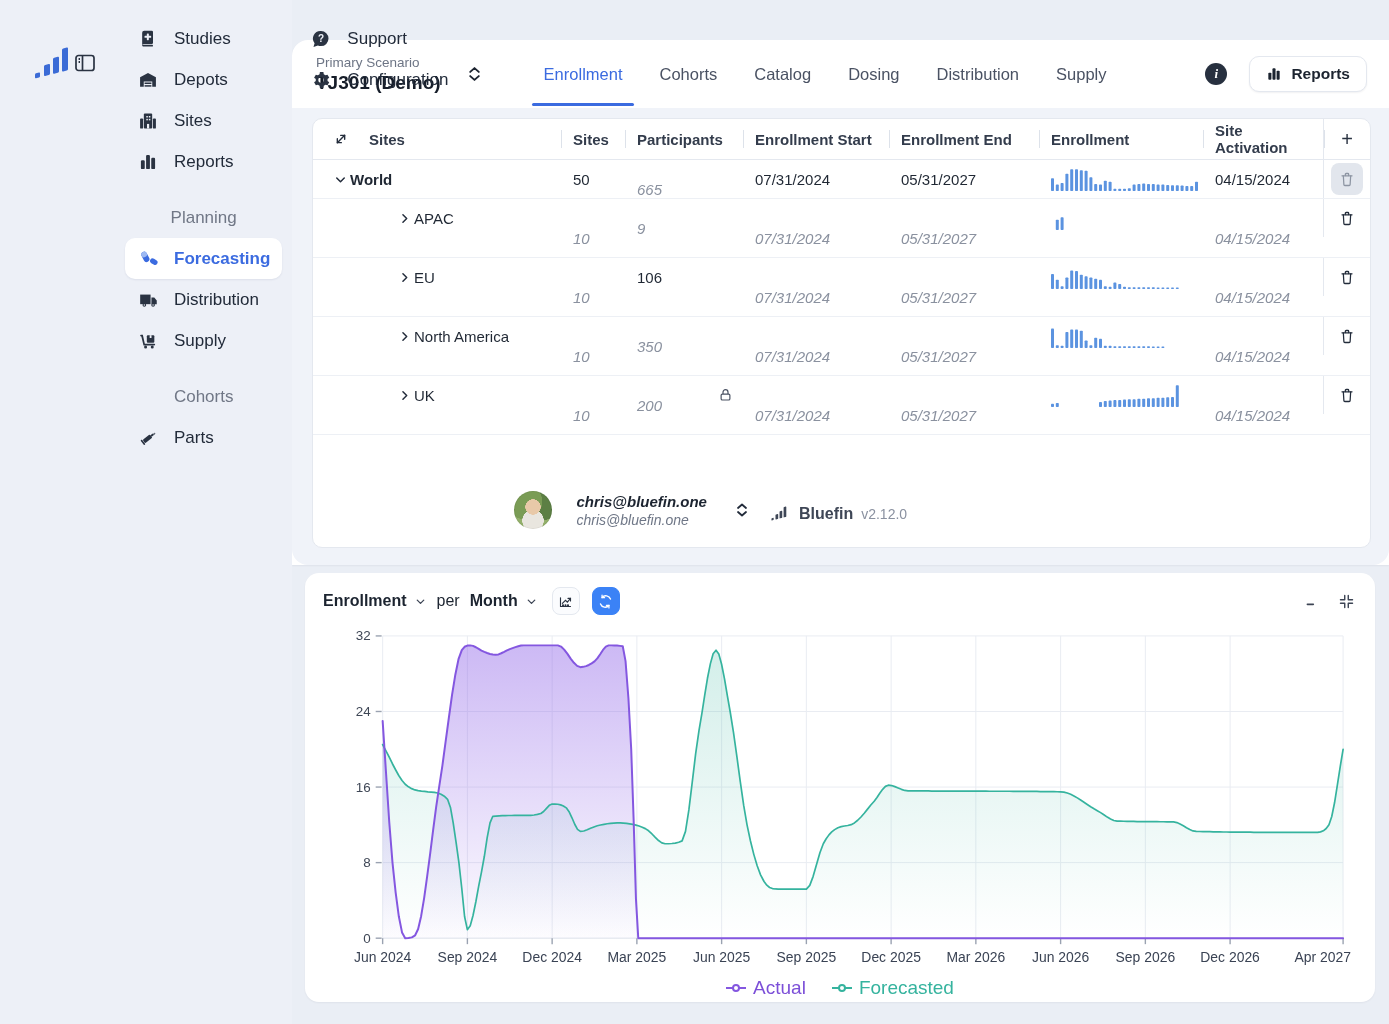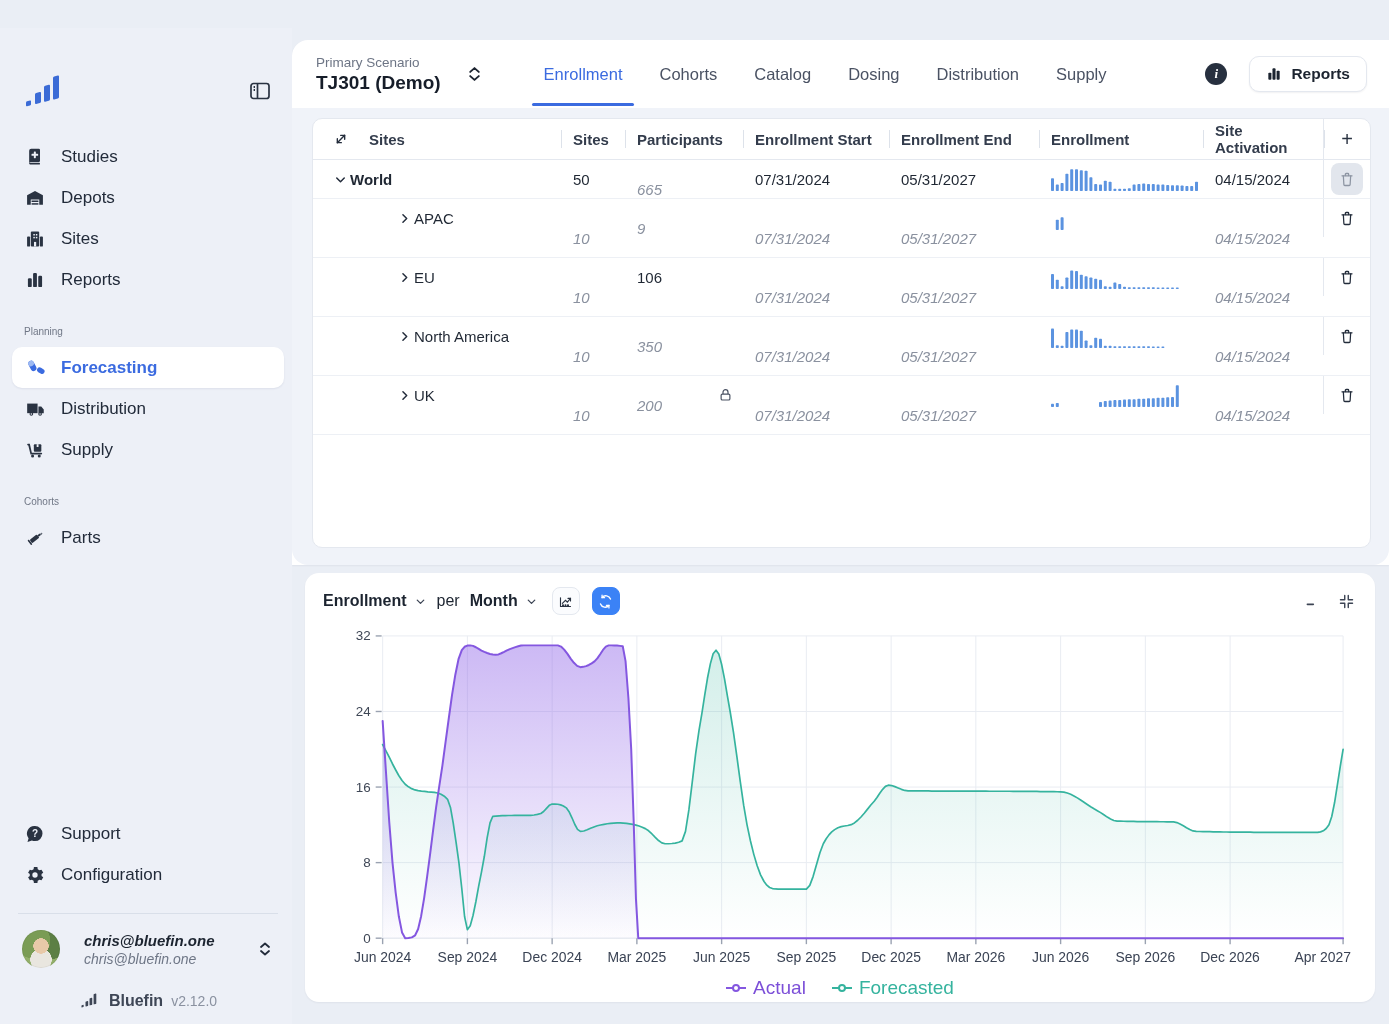--- a/index.html
+++ b/index.html
@@ -18,33 +18,33 @@
     --purple:#8457e0;
     --teal:#35b39e;
   }
   *{box-sizing:border-box;margin:0;padding:0;}
   html,body{width:1389px;height:1024px;overflow:hidden;}
   body{font-family:"Liberation Sans",sans-serif;background:var(--page-bg);color:var(--ink);}
   svg{display:block;}
 
   
   .app{display:flex;width:1389px;height:1024px;}
-  .sidebar{width:292px;flex:0 0 292px;background:var(--sidebar-bg);padding:0 0 14px 4px;display:flex;flex-direction:column;position:relative;margin-top:28px;}
+  .sidebar{width:292px;flex:0 0 292px;background:var(--sidebar-bg);padding:0 0 14px 13px;display:flex;position:relative;}
   .main{flex:1;display:flex;flex-direction:column;min-width:0;}
 
   
   .sb-top{display:flex;align-items:flex-start;justify-content:space-between;padding:42px 22px 0 20px;height:90px;}
   .sb-logo{margin-top:2px;}
   .sb-collapse{background:none;border:none;cursor:pointer;color:#2a3342;margin-top:12px;}
   .sb-nav{padding:18px 8px 0 8px;}
   .sb-item{display:flex;align-items:center;gap:15px;height:41px;padding:0 12px;border-radius:10px;font-size:17px;color:#222b3a;cursor:pointer;}
   .sb-item .ic{width:22px;display:flex;justify-content:center;color:#2a3342;}
   .sb-item.active{background:#fff;color:var(--accent);font-weight:700;box-shadow:0 1px 2px rgba(23,37,84,.08);}
   .sb-item.active .ic{color:var(--accent);}
-  .sb-section{font-size:10px;color:#707786;padding:26px 12px 10px 12px;}
+  .sb-section{font-size:17px;color:#707786;padding:26px 12px 10px 12px;text-align:center;}
   .sb-spacer{flex:1;}
   .sb-divider{height:1px;background:#d9dfe9;margin:18px 14px 0 14px;}
   .sb-user{display:flex;align-items:center;gap:24px;padding:16px 16px 6px 18px;font-style:italic;}
   .avatar{width:38px;height:38px;border-radius:50%;flex:0 0 38px;
     background:
       radial-gradient(circle at 50% 42%, #e8c9a8 0 26%, rgba(232,201,168,0) 27%),
       radial-gradient(circle at 50% 78%, #e9e6df 0 30%, rgba(233,230,223,0) 31%),
       radial-gradient(circle at 28% 28%, #7a9c55 0 45%, rgba(122,156,85,0) 46%),
       radial-gradient(circle at 75% 30%, #5c7f44 0 45%, rgba(92,127,68,0) 46%),
       radial-gradient(circle at 50% 80%, #93b06b 0 60%, #6d8f4f 100%);

